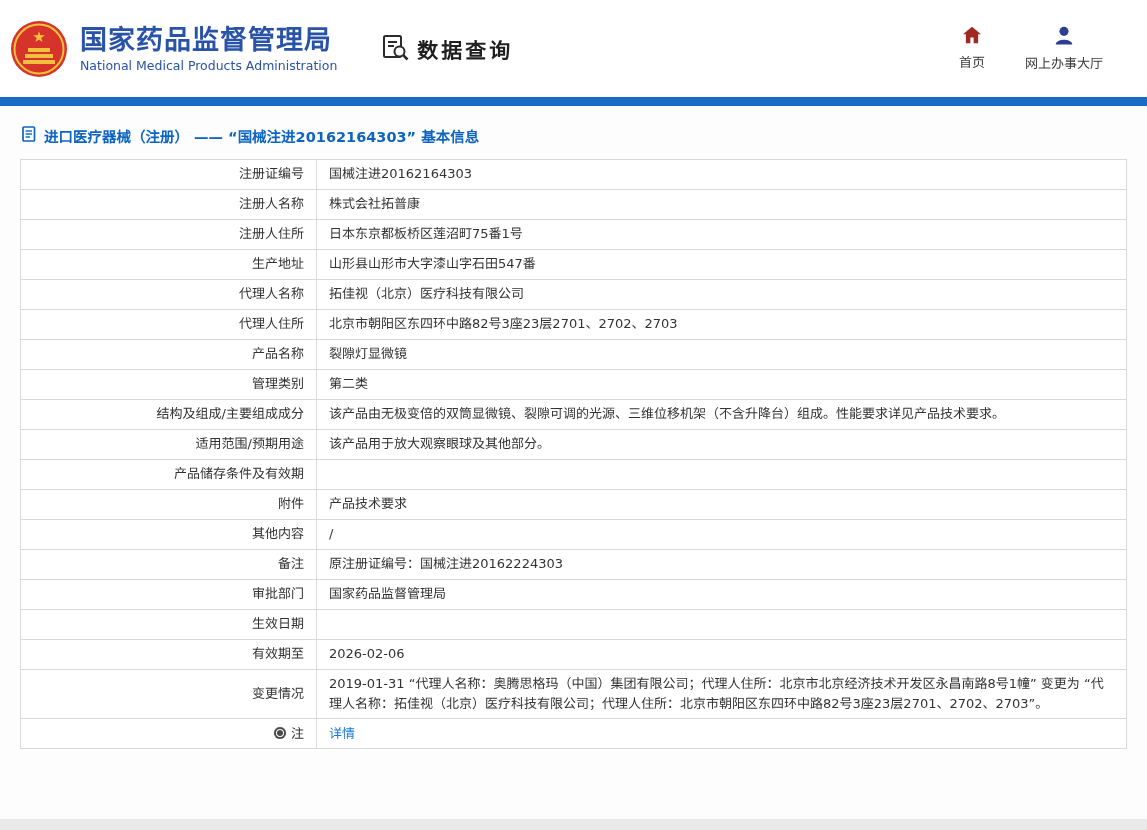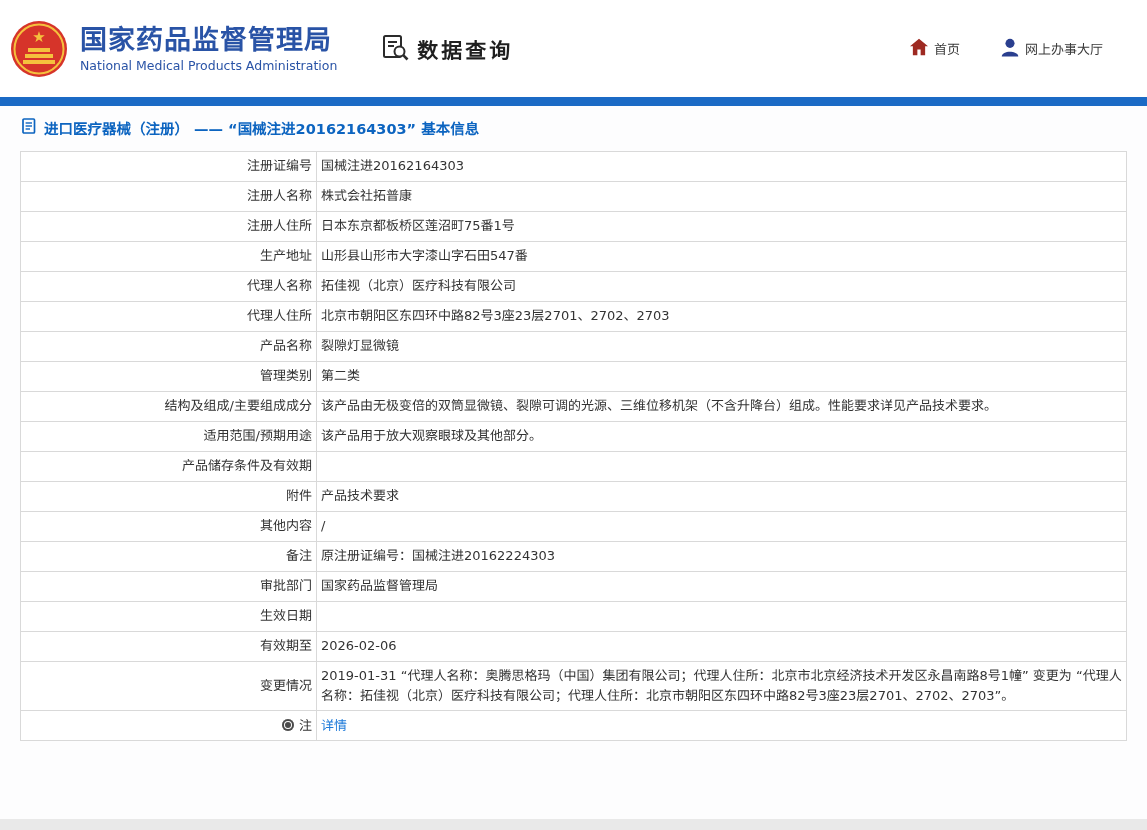--- a/index.html
+++ b/index.html
@@ -10,33 +10,33 @@
   
   .header { height:97px; background:#ffffff; display:flex; align-items:center; padding:0 44px 0 10px; }
   .emblem { width:58px; height:58px; flex:0 0 auto; }
   .org { margin-left:12px; }
   .org-cn { font-size:27px; font-weight:bold; color:#2953a6; letter-spacing:1px; line-height:1.15; }
   .org-en { font-size:12.5px; color:#2953a6; margin-top:3px; }
   .query { display:flex; align-items:center; gap:8px; margin-left:44px; }
   .query-label { font-size:21px; font-weight:bold; color:#1f1f1f; letter-spacing:3px;text-align:right; }
   .spacer { flex:1; }
   .nav { display:flex; gap:40px; }
-  .nav-item { display:flex; flex-direction:row; align-items:center; gap:5px; font-size:13px; color:#3a3a3a; text-decoration:none; cursor:pointer; }
+  .nav-item { display:flex; flex-direction:column; align-items:center; gap:5px; font-size:13px; color:#3a3a3a; text-decoration:none; cursor:pointer; }
 
   
   .blue-bar { height:9px; background:#1b6ac5; }
 
   
   .content { padding:0 20px; }
-  .breadcrumb { display:flex; align-items:center; gap:7px; padding:11px 2px 13px 2px;
+  .breadcrumb { display:flex; align-items:center; gap:7px; padding:19px 2px 13px 2px;
                 color:#0c64c0; font-size:14.5px; font-weight:bold; }
 
   table.info { width:100%; border-collapse:collapse; background:#ffffff; table-layout:fixed; }
   table.info td { border:1px solid #d9d9d9; font-size:13px; color:#333333;
-                  padding:4px 4px; line-height:1.55; height:30px; vertical-align:middle;
+                  padding:4px 12px; line-height:1.55; height:30px; vertical-align:middle;
                   word-break:break-all; }
   td.lbl { width:296px; text-align:right; padding-right:14px; }
   a.detail { color:#1d7ad9; text-decoration:none; cursor:pointer; }
   .note-dot { display:inline-block; width:12px; height:12px; border-radius:50%;
               background:#4a4a4a; vertical-align:-1px; margin-right:5px;
               box-shadow:inset 0 0 0 2px #4a4a4a, inset 0 0 0 3px #ffffff; }
 
   .footer-strip { position:absolute; left:0; right:0; bottom:0; height:11px; background:#e9e9e9; }
 </style>
 </head>

